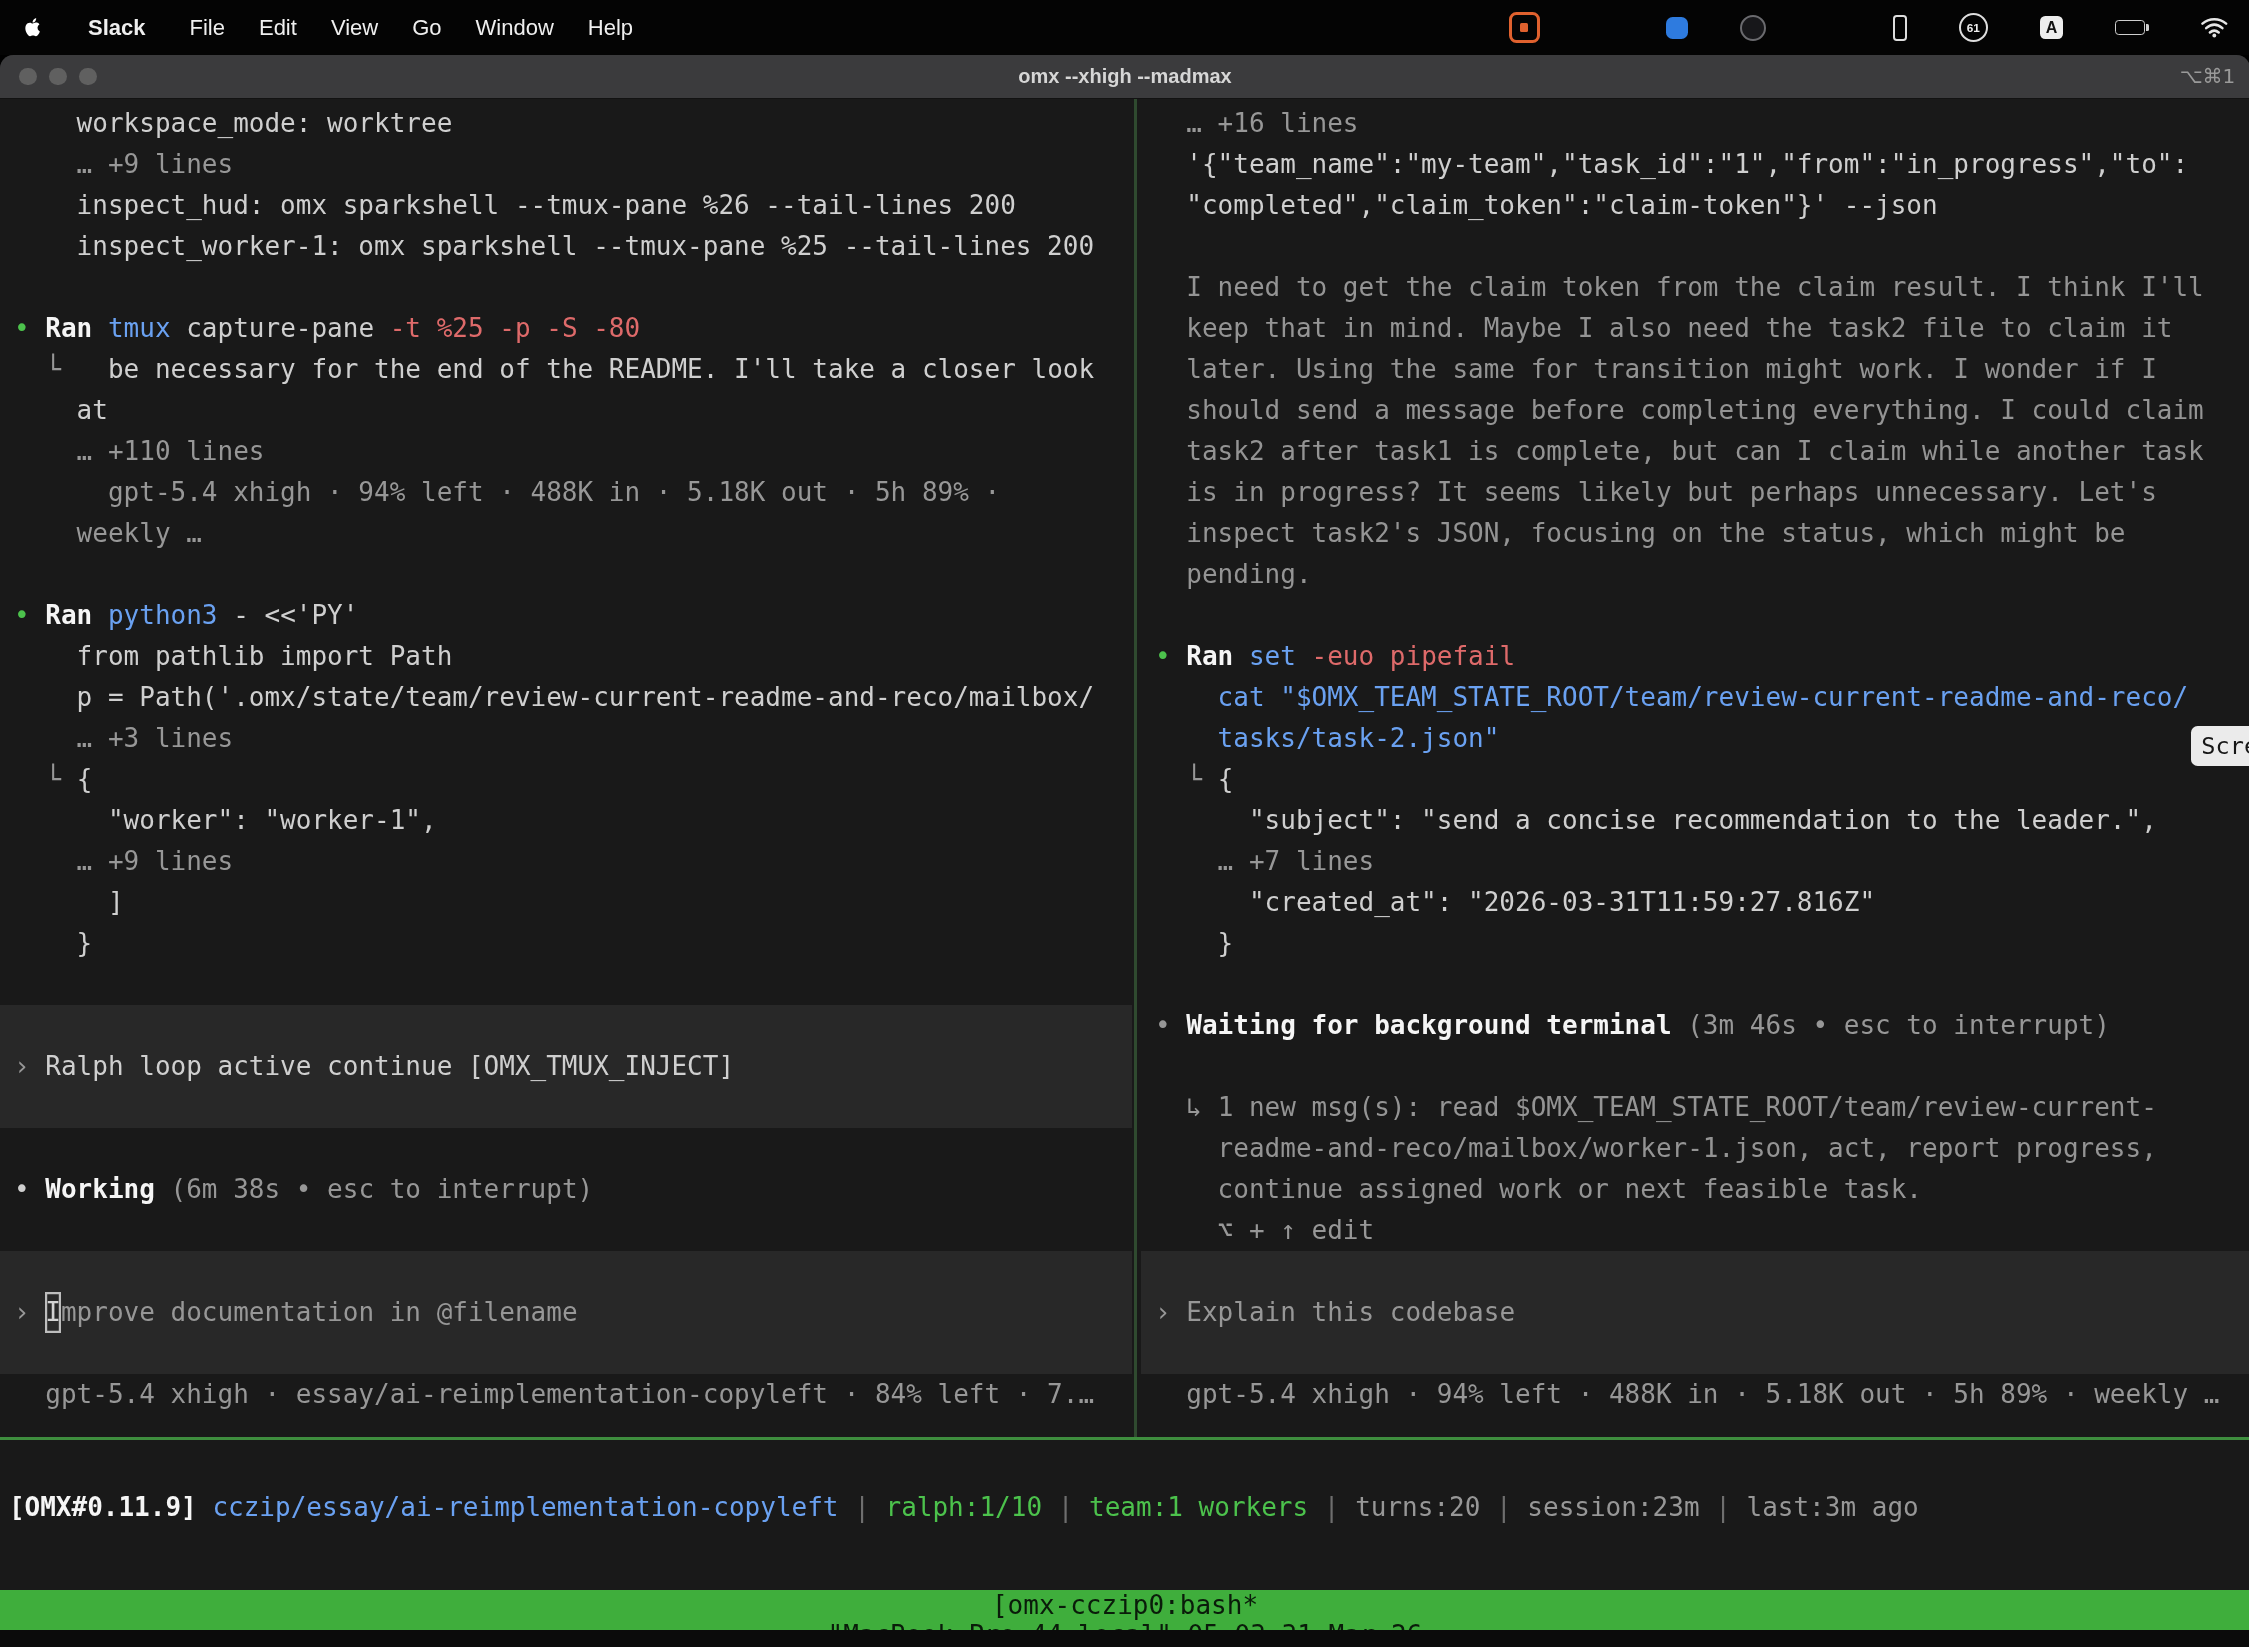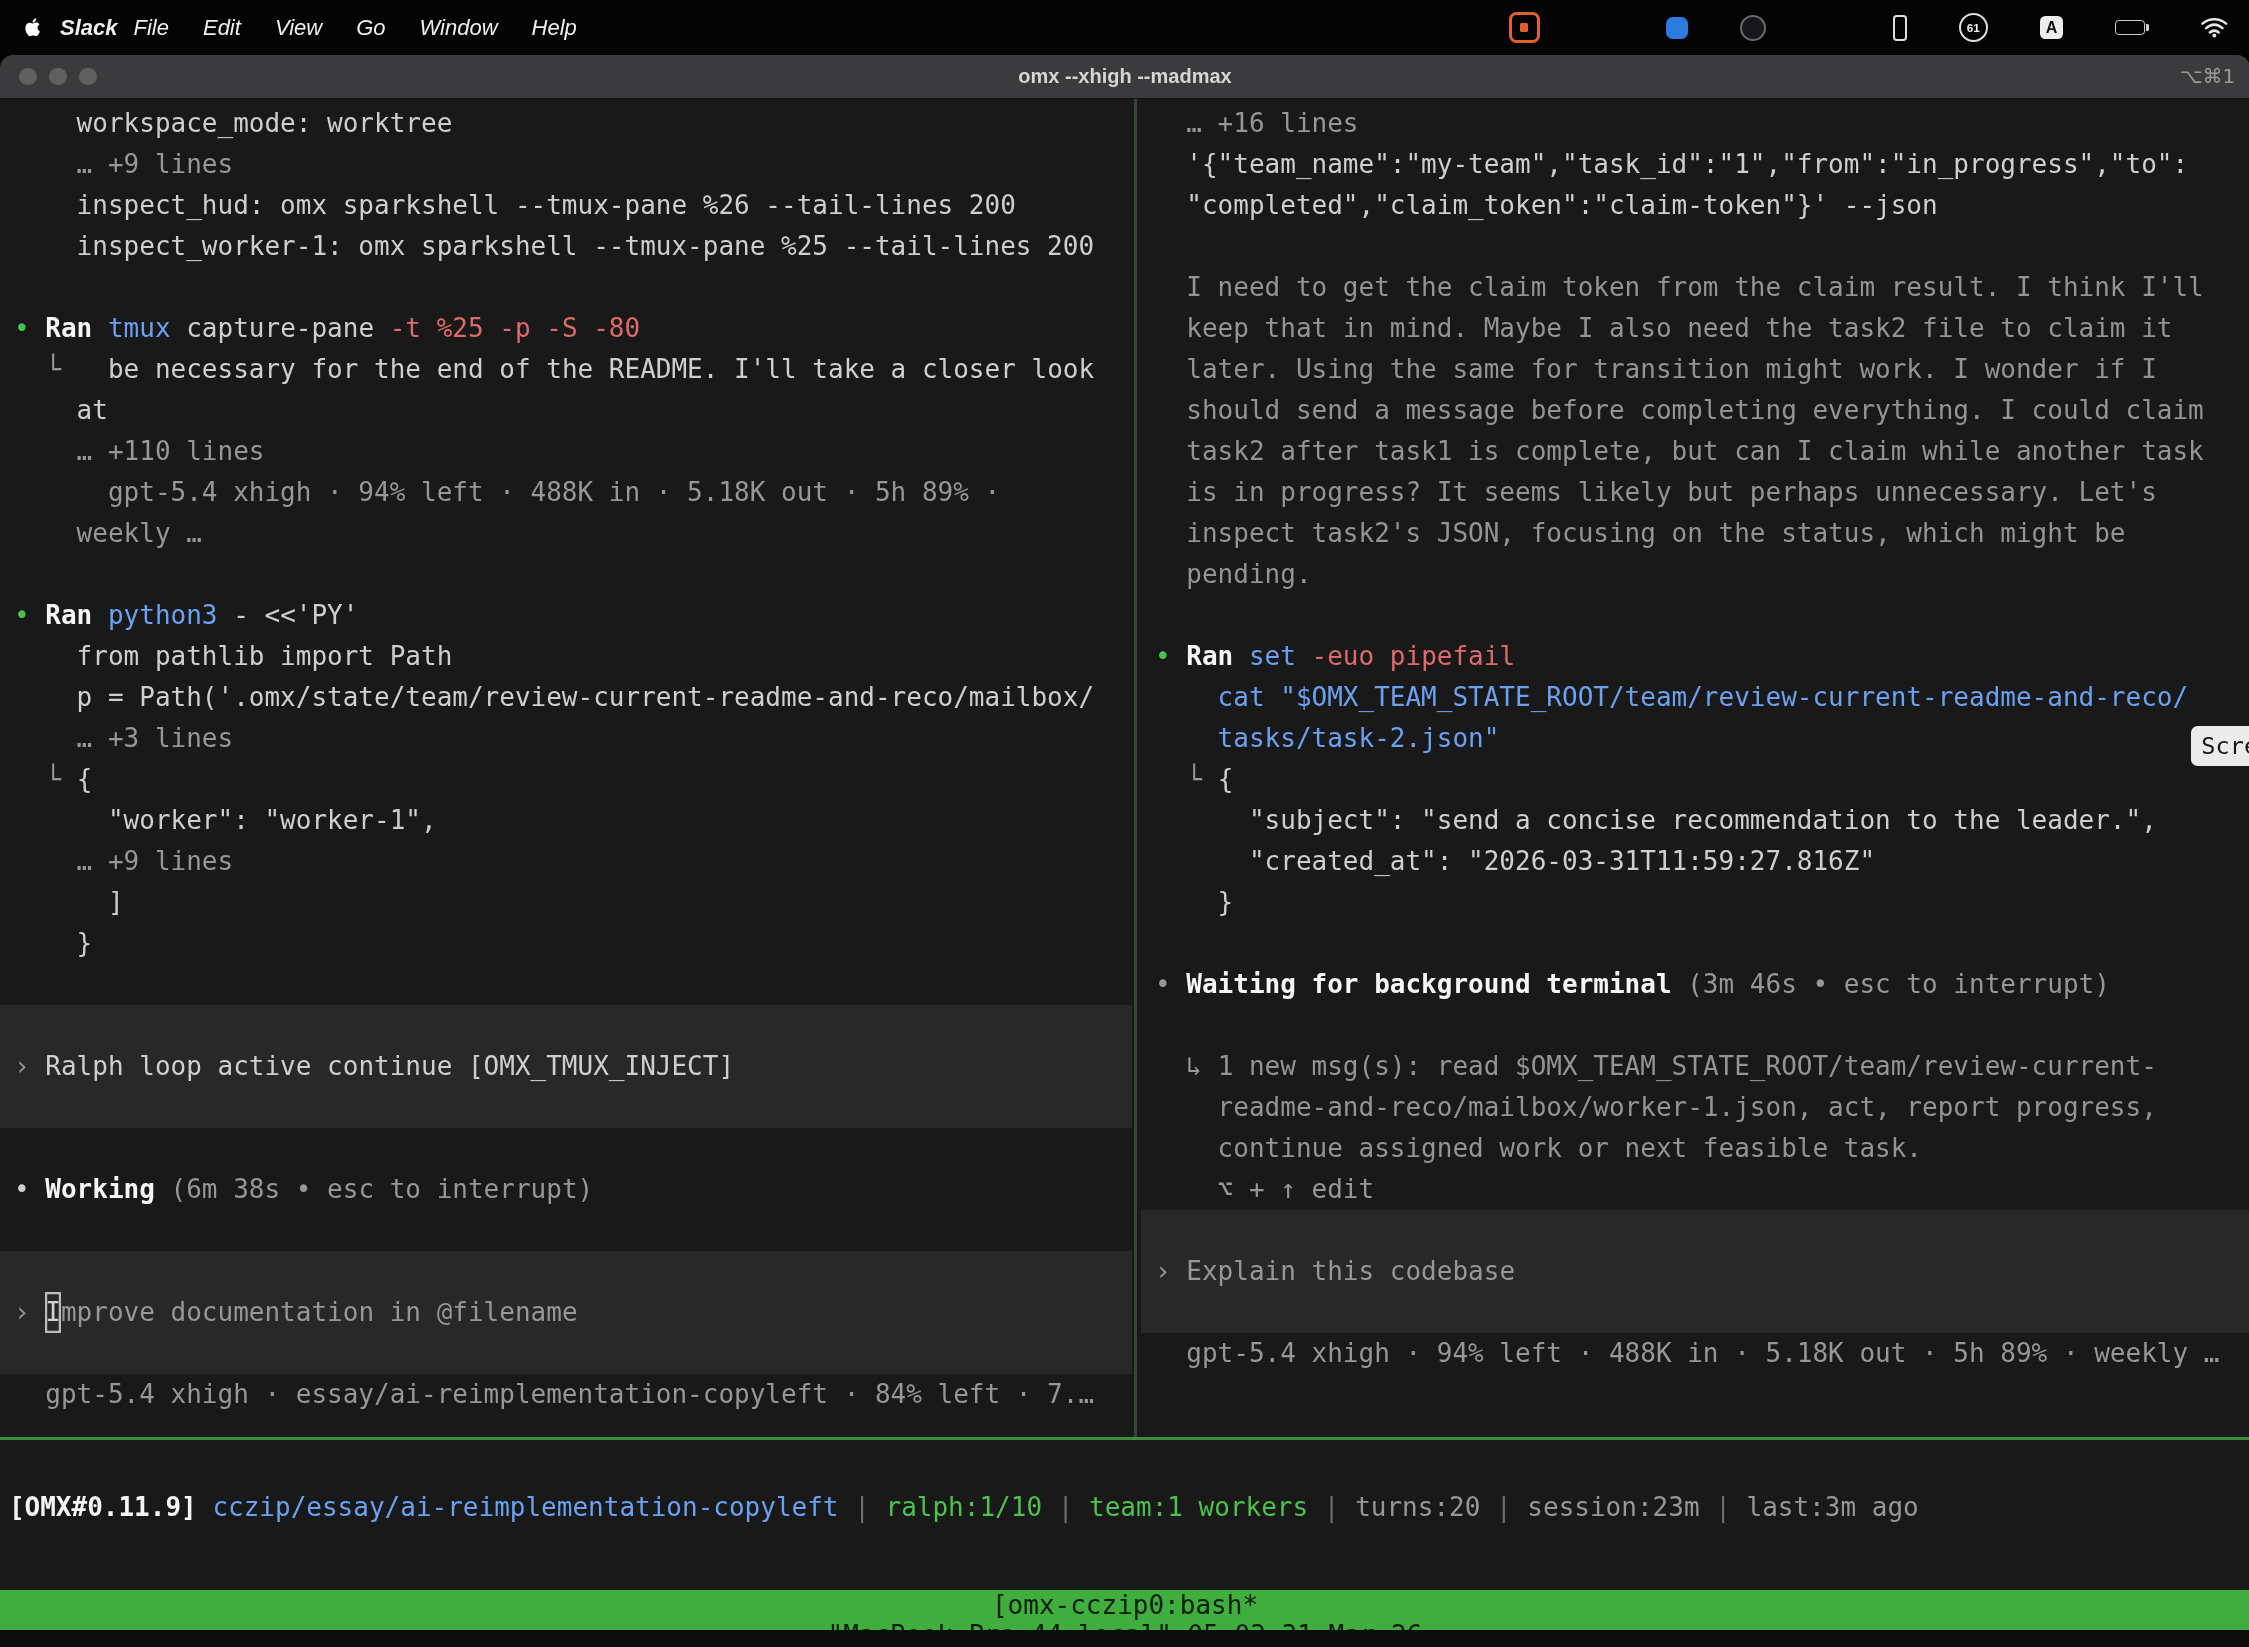--- a/index.html
+++ b/index.html
@@ -3,21 +3,21 @@
 <meta charset="utf-8">
 <style>
   html,body{margin:0;padding:0;}
   body{width:2250px;height:1648px;overflow:hidden;background:#000;position:relative;
        font-family:"Liberation Sans",sans-serif;}
 
   
   .menubar{position:absolute;left:0;top:0;width:100%;height:55px;background:#040404;
            display:flex;align-items:center;padding:0 22px;box-sizing:border-box;
            color:#efefef;font-size:22px;}
-  .mb-left{display:flex;align-items:center;gap:16px;font-style:italic;}
+  .mb-left{display:flex;align-items:center;gap:44px;}
   .mb-appname{font-weight:700;}
   .mb-item{cursor:default;}
   .mb-right{margin-left:auto;display:flex;align-items:center;gap:52px;}
   .ic{display:inline-flex;align-items:center;justify-content:center;}
   .rec-outer{width:25px;height:25px;border:3px solid #e0612e;border-radius:7.4px;
              display:flex;align-items:center;justify-content:center;}
   .rec-inner{width:8.9px;height:8.9px;background:#e0612e;border-radius:1.5px;}
   .grid9{display:grid;grid-template-columns:repeat(3,5.9px);grid-template-rows:repeat(3,5.9px);gap:2.2px;}
   .grid9 i{background:#e6e6e6;border-radius:0.7px;}
   .dots9{display:grid;grid-template-columns:repeat(3,5.2px);grid-template-rows:repeat(3,5.2px);gap:3.7px;}
@@ -205,20 +205,21 @@
         <div class="tline"><span class="c-think">  task2 after task1 is complete, but can I claim while another task</span></div>
         <div class="tline"><span class="c-think">  is in progress? It seems likely but perhaps unnecessary. Let's</span></div>
         <div class="tline"><span class="c-think">  inspect task2's JSON, focusing on the status, which might be</span></div>
         <div class="tline"><span class="c-think">  pending.</span></div>
         <div class="tline"></div>
         <div class="tline"><span class="c-green">• </span><span class="c-bold">Ran </span><span class="c-blue">set </span><span class="c-red">-euo pipefail</span></div>
         <div class="tline"><span class="c-blue">    cat "$OMX_TEAM_STATE_ROOT/team/review-current-readme-and-reco/</span></div>
         <div class="tline"><span class="c-blue">    tasks/task-2.json"</span></div>
         <div class="tline"><span class="c-dim">  └ </span><span class="c-fg">{</span></div>
         <div class="tline"><span class="c-fg">      "subject": "send a concise recommendation to the leader.",</span></div>
+        <div class="tline"><span class="c-dim">    … +7 lines</span></div>
         <div class="tline"><span class="c-fg">      "created_at": "2026-03-31T11:59:27.816Z"</span></div>
         <div class="tline"><span class="c-fg">    }</span></div>
         <div class="tline"></div>
         <div class="tline"><span class="c-dim">• </span><span class="c-bold">Waiting for background terminal </span><span class="c-dim">(3m 46s • esc to interrupt)</span></div>
         <div class="tline"></div>
         <div class="tline"><span class="c-dim">  ↳ </span><span class="c-think">1 new msg(s): read $OMX_TEAM_STATE_ROOT/team/review-current-</span></div>
         <div class="tline"><span class="c-think">    readme-and-reco/mailbox/worker-1.json, act, report progress,</span></div>
         <div class="tline"><span class="c-think">    continue assigned work or next feasible task.</span></div>
         <div class="tline"><span class="c-dim">    ⌥ + ↑ edit</span></div>
         <div class="tline band"></div>

